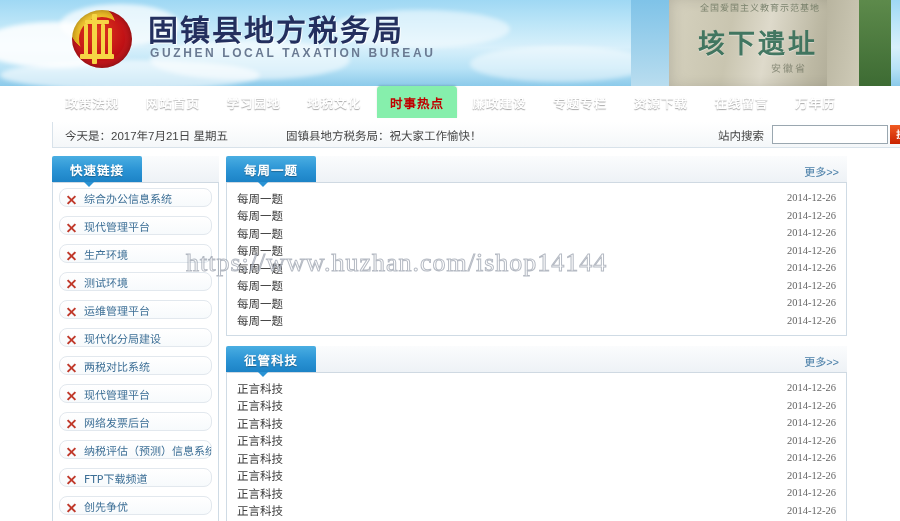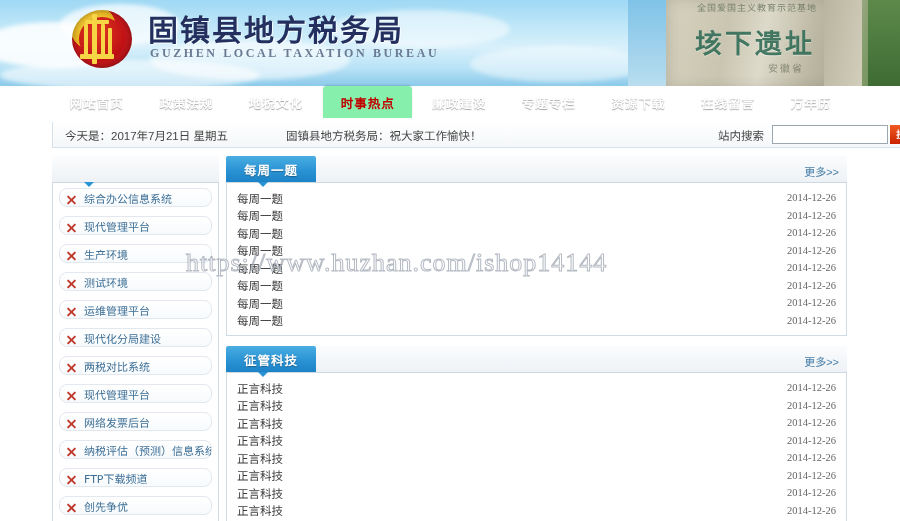--- a/index.html
+++ b/index.html
@@ -44,26 +44,25 @@
 
   .title-cn{
     position:absolute;left:148px;top:6px;
     font-size:30px;font-weight:bold;letter-spacing:2px;color:#232f5e;
     font-family:"DejaVu Sans","Liberation Sans",sans-serif;
     text-shadow:1px 1px 0 rgba(255,255,255,.8);
   }
   .title-en{
     position:absolute;left:150px;top:46px;
     font-size:12px;letter-spacing:2.6px;color:#6a7a92;font-weight:bold;
-    font-family:Liberation Serif, serif;
+    font-family:Liberation Sans, sans-serif;
   }
   .photo{
-    position:absolute;right:0;top:0;width:228px;height:86px;overflow:hidden;
+    position:absolute;right:9px;top:0;width:260px;height:86px;overflow:hidden;
     background:linear-gradient(105deg,#9ec7d8 0%,#c8c6b2 18%,#cfccb9 55%,#b3b49c 72%,#7f9a67 86%,#5f8248 100%);
-    padding-left:44px;
   }
   .photo .sky{position:absolute;left:0;top:0;width:46px;height:86px;background:linear-gradient(180deg,#7fc3e8,#b9ddef);}
   .photo .stone{
     position:absolute;left:38px;top:-4px;width:176px;height:94px;
     background:linear-gradient(100deg,#d6d2bf 0%,#c9c5b0 35%,#dedacb 55%,#bdb9a4 80%,#a9a591 100%);
     box-shadow:inset 0 0 16px rgba(0,0,0,.18);
   }
   .photo .stone2{
     position:absolute;left:196px;top:-6px;width:38px;height:98px;
     background:linear-gradient(100deg,#b8b49f,#d2cebb);
@@ -235,22 +234,23 @@
     <div class="stone2"></div>
     <div class="trees"></div>
     <div class="topline">全国爱国主义教育示范基地</div>
     <div class="inscription">垓下遗址</div>
     <div class="botline">安徽省</div>
   </div>
 </div>
 
 <div class="navwrap">
   <div class="nav" id="nav">
+      <div class="navitem">政策法规</div>
       <div class="navitem">网站首页</div>
-      <div class="navitem">政策法规</div>
+      <div class="navitem">学习园地</div>
       <div class="navitem">地税文化</div>
       <div class="navitem active">时事热点</div>
       <div class="navitem">廉政建设</div>
       <div class="navitem">专题专栏</div>
       <div class="navitem">资源下载</div>
       <div class="navitem">在线留言</div>
       <div class="navitem">万年历</div>
     </div>
 </div>
 
@@ -264,20 +264,21 @@
   </div>
 </div>
 
 <div class="content">
   <div class="cols">
 
     <div class="leftcol">
       <div class="panel">
         <div class="tabhead">
           <div class="barbg"></div>
+          <div class="tab">快速链接</div>
           <div class="arrow" style="left:32px;"></div>
         </div>
         <div class="linkbox" id="sidebar-links">
             <div class="linkitem">
               <span class="xicon"></span>
               <span class="ltext">综合办公信息系统</span>
             </div>
             <div class="linkitem">
               <span class="xicon"></span>
               <span class="ltext">现代管理平台</span>

